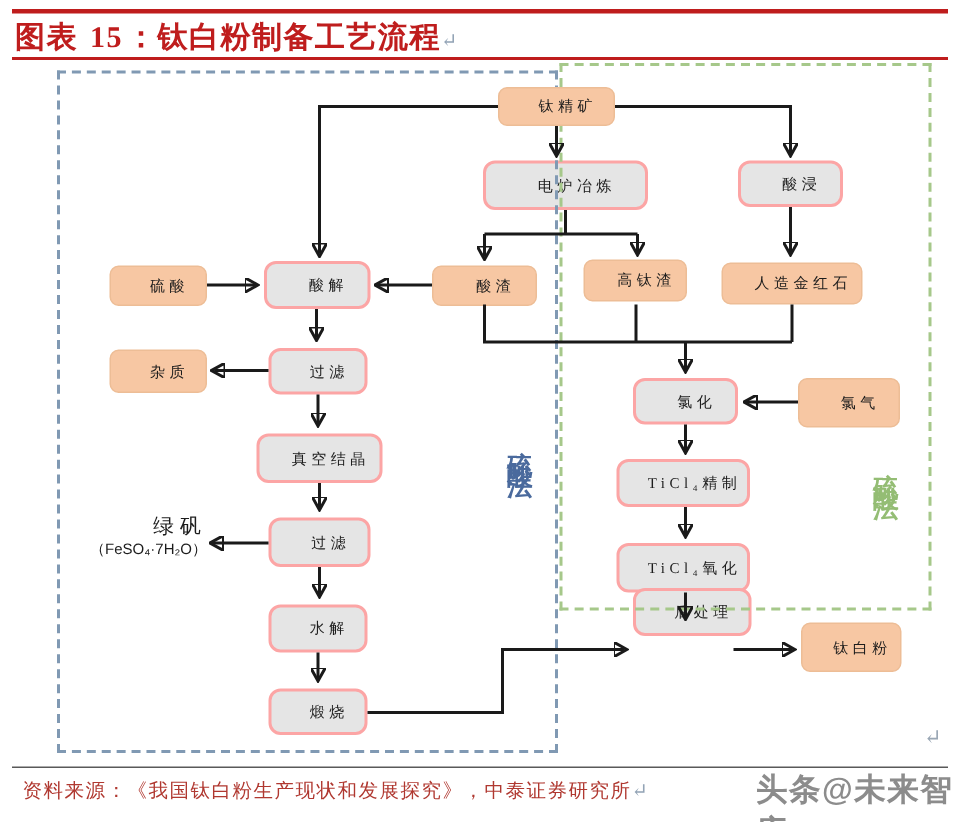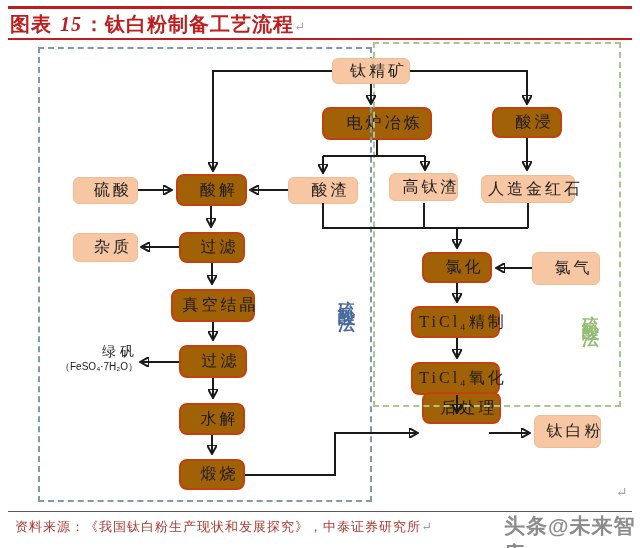--- a/index.html
+++ b/index.html
@@ -4,35 +4,35 @@
 <style>
   html,body{margin:0;padding:0;background:#fff;}
   #canvas{
     position:relative;width:640px;height:548px;background:#ffffff;
     font-family:"Liberation Serif","DejaVu Serif",serif;overflow:hidden;
   }
   
   .rule-top{position:absolute;left:8px;top:6px;width:624px;height:3px;background:#bf1d1d;}
   .rule-under-title{position:absolute;left:8px;top:38px;width:624px;height:2px;background:#bf1d1d;}
   .title{position:absolute;left:10px;top:11px;font-size:20px;font-weight:bold;color:#bf1d1d;letter-spacing:1px;white-space:nowrap;}
-  .title .num{font-style:italic;padding:0 2px;}
+  .title .num{padding:0 2px;}
   .ret{color:#93a4b6;font-weight:normal;font-size:13px;font-style:normal;}
   
   .region{position:absolute;z-index:3;pointer-events:none;}
   .region.blue{left:38px;top:47px;width:330px;height:451px;border:2px dashed #8099b3;}
   .region.green{left:373px;top:42px;width:244px;height:361px;border:2px dashed #a6c88a;}
   .region-label{position:absolute;z-index:4;writing-mode:vertical-rl;text-orientation:upright;
     font-size:17px;font-weight:bold;letter-spacing:7px;line-height:1;}
   .region-label.blue{left:338px;top:287px;color:#4a6a9d;}
   .region-label.green{left:582px;top:302px;color:#94bd74;}
   
   .node{position:absolute;display:flex;align-items:center;justify-content:center;
-    font-size:16px;color:#1c1c1c;letter-spacing:3px;text-indent:3px;white-space:nowrap;box-sizing:border-box;padding-left:12px;}
+    font-size:10px;color:#1c1c1c;letter-spacing:3px;text-indent:3px;white-space:nowrap;box-sizing:border-box;padding-left:12px;}
   .node.filled{background:#f7c7a3;border:1px solid #edbd96;border-radius:6px;z-index:4;}
-  .node.outlined{background:#a16207;border:2px solid #c2410c;border-radius:8px;z-index:2;}
+  .node.outlined{background:#e5e5e5;border:2px solid #fca5a5;border-radius:8px;z-index:2;}
   
   .lvfan{position:absolute;left:28px;top:343px;width:110px;z-index:4;text-align:right;color:#1c1c1c;line-height:1.25;}
   .lvfan .l1{font-size:14px;letter-spacing:4px;}
   .lvfan .l2{font-size:10px;font-family:"Liberation Sans","DejaVu Sans",sans-serif;letter-spacing:0;}
   .chart-ret{position:absolute;left:616px;top:484px;font-size:14px;color:#9aa7b5;z-index:4;}
   
   svg.connectors{position:absolute;left:0;top:0;z-index:5;pointer-events:none;}
   svg.connectors path{stroke:#1a1a1a;stroke-width:2;fill:none;}
   
   .rule-footer{position:absolute;left:8px;top:511px;width:624px;height:1px;background:#595959;}

